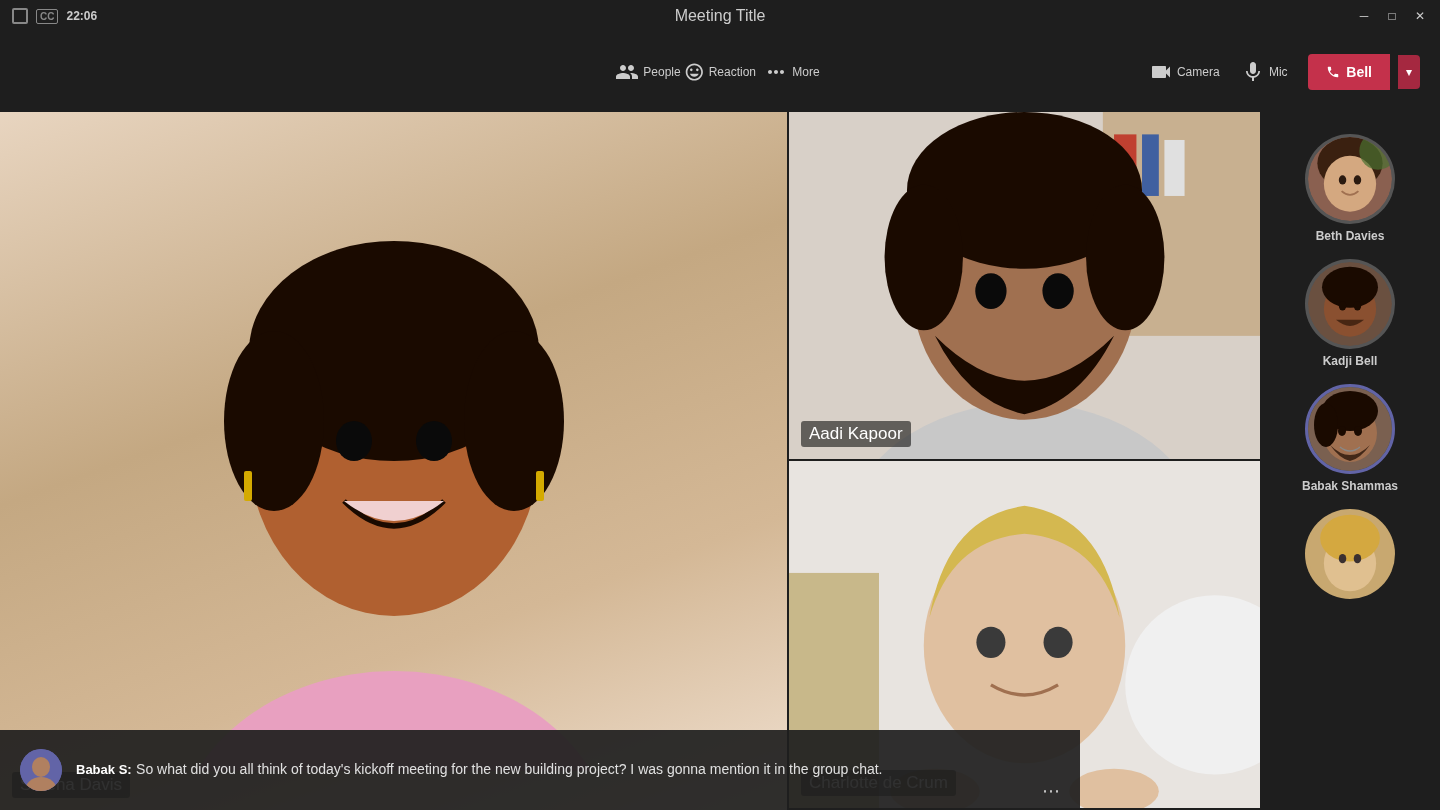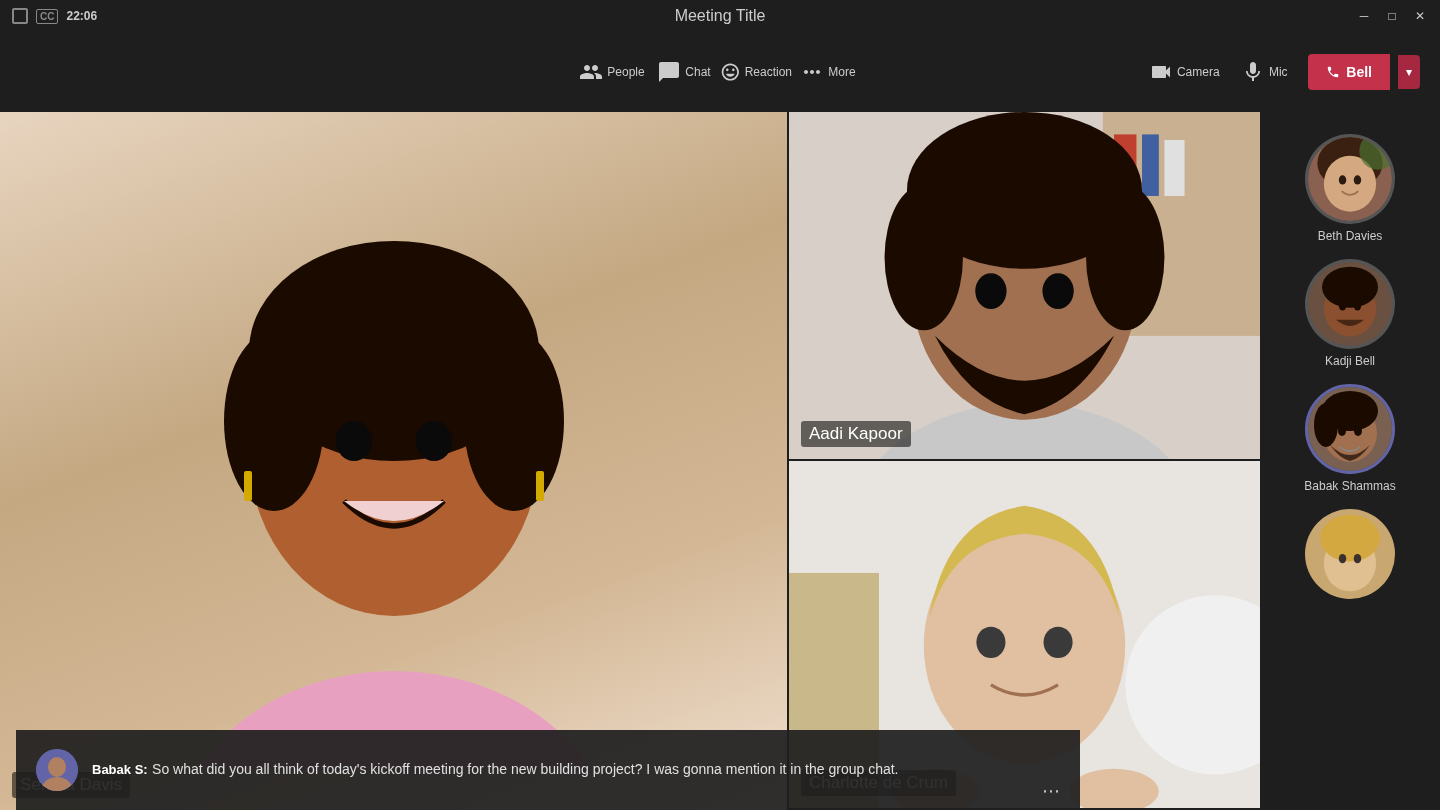--- a/index.html
+++ b/index.html
@@ -176,20 +176,21 @@
     
     #sidebar {
       width: 208px;
       background: #1e1e1e;
       display: flex;
       flex-direction: column;
       align-items: center;
       padding-top: 12px;
       gap: 0;
       overflow-y: auto;
+      font-weight: bold;
     }
     .sidebar-participant {
       display: flex;
       flex-direction: column;
       align-items: center;
       width: 100%;
       padding: 10px 0 6px 0;
       cursor: pointer;
     }
     .sidebar-avatar {
@@ -212,21 +213,21 @@
       font-size: 12px;
       color: #ccc;
       margin-top: 5px;
       text-align: center;
     }
 
     
     #caption-bar {
       position: absolute;
       bottom: 0;
-      left: 16px;
+      left: 0;
       right: 180px;
       height: 80px;
       background: rgba(30,30,30,0.92);
       display: flex;
       align-items: center;
       padding: 0 20px;
       gap: 14px;
     }
     .caption-avatar {
       width: 42px;
@@ -297,26 +298,20 @@
 
 <div id="toolbar">
 
   <div class="toolbar-item">
     <svg class="icon-svg" viewBox="0 0 24 24" fill="#ccc">
       <path d="M16 11c1.66 0 2.99-1.34 2.99-3S17.66 5 16 5c-1.66 0-3 1.34-3 3s1.34 3 3 3zm-8 0c1.66 0 2.99-1.34 2.99-3S9.66 5 8 5C6.34 5 5 6.34 5 8s1.34 3 3 3zm0 2c-2.33 0-7 1.17-7 3.5V19h14v-2.5c0-2.33-4.67-3.5-7-3.5zm8 0c-.29 0-.62.02-.97.05 1.16.84 1.97 1.97 1.97 3.45V19h6v-2.5c0-2.33-4.67-3.5-7-3.5z"></path>
     </svg>
     <span class="toolbar-label">People</span>
   </div>
 
-  <div class="toolbar-item">
-    <svg class="icon-svg" viewBox="0 0 24 24" fill="#ccc">
-      <path d="M20 2H4c-1.1 0-2 .9-2 2v18l4-4h14c1.1 0 2-.9 2-2V4c0-1.1-.9-2-2-2z"></path>
-    </svg>
-    <span class="toolbar-label">Chat</span>
-  </div>
 
   <div class="toolbar-item">
     <svg class="icon-svg" viewBox="0 0 24 24" fill="#ccc">
       <path d="M11.99 2C6.47 2 2 6.48 2 12s4.47 10 9.99 10C17.52 22 22 17.52 22 12S17.52 2 11.99 2zM12 20c-4.42 0-8-3.58-8-8s3.58-8 8-8 8 3.58 8 8-3.58 8-8 8zm3.5-9c.83 0 1.5-.67 1.5-1.5S16.33 8 15.5 8 14 8.67 14 9.5s.67 1.5 1.5 1.5zm-7 0c.83 0 1.5-.67 1.5-1.5S9.33 8 8.5 8 7 8.67 7 9.5 7.67 11 8.5 11zm3.5 6.5c2.33 0 4.31-1.46 5.11-3.5H6.89c.8 2.04 2.78 3.5 5.11 3.5z"></path>
     </svg>
     <span class="toolbar-label">Reaction</span>
   </div>
 
   <div class="toolbar-item">
     <svg class="icon-svg" viewBox="0 0 24 24" fill="#ccc">

